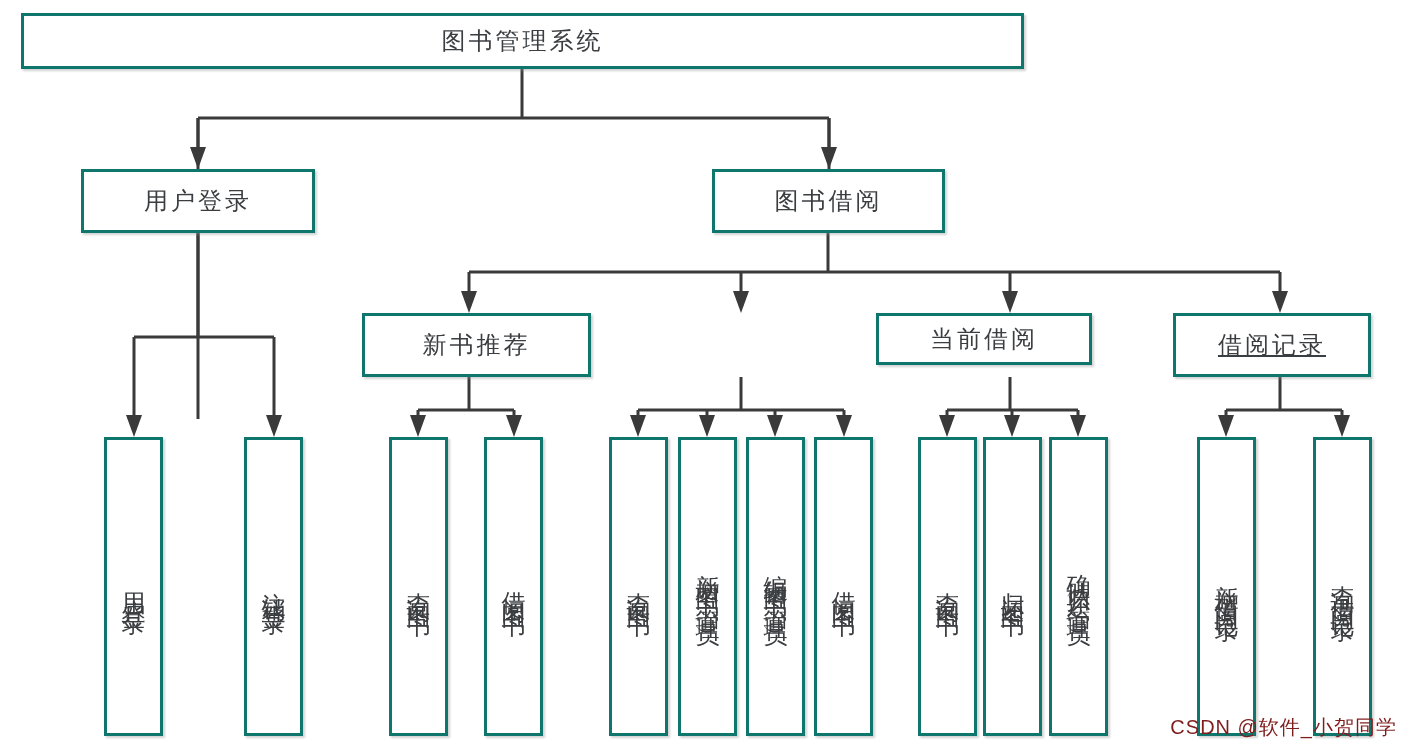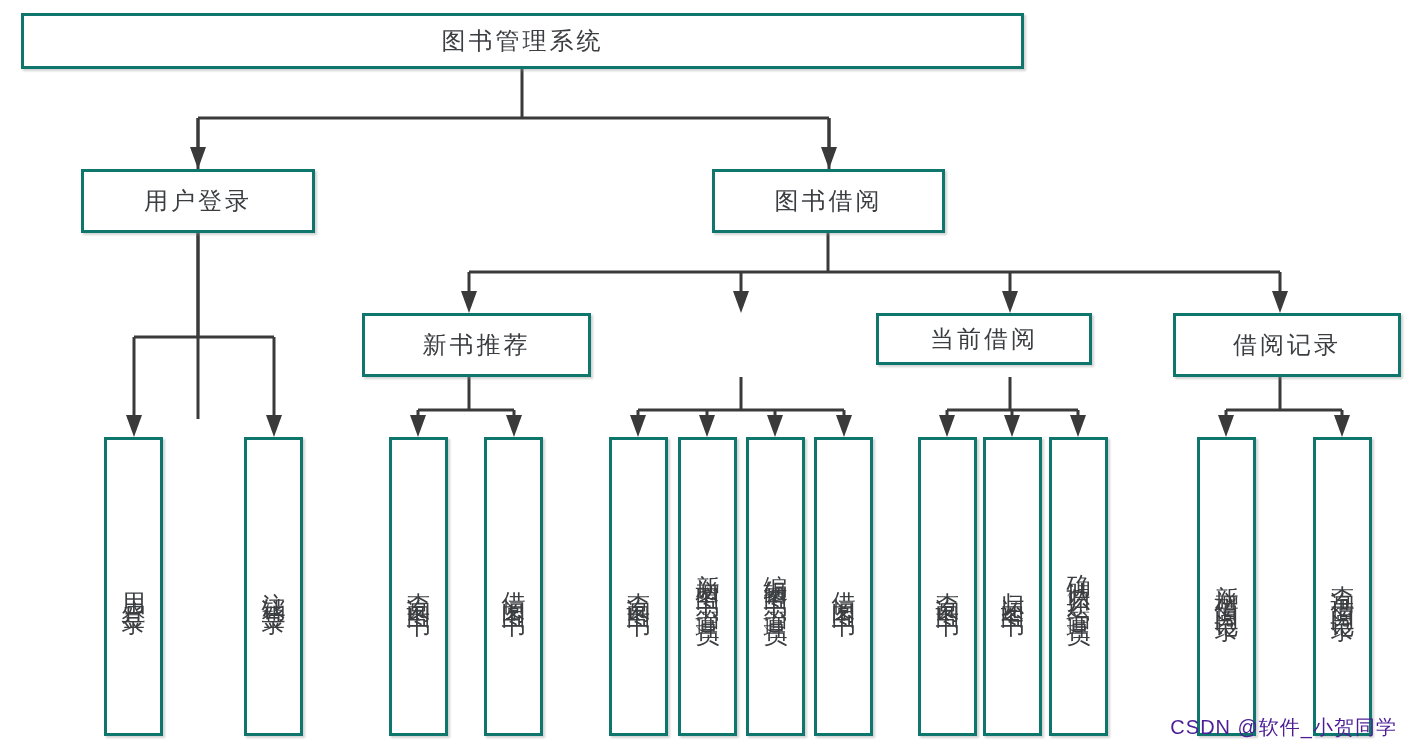--- a/index.html
+++ b/index.html
@@ -44,21 +44,21 @@
     font-size: 24px;
     letter-spacing: 7px;
     line-height: 1;
   }
   .watermark {
     position: absolute;
     right: 8px;
     top: 714px;
     font-size: 20px;
     letter-spacing: 1px;
-    color: #4c1d95;
+    color: #7f1d1d;
     z-index: 3;
     white-space: nowrap;
   }
 </style>
 </head>
 <body>
 
 <div class="canvas">
 
   <svg class="wires" width="1405" height="747" viewBox="0 0 1405 747">
@@ -106,21 +106,21 @@
     </g>
   </svg>
 
   <div class="box h" style="left:21px; top:13px; width:1003px; height:56px;">图书管理系统</div>
 
   <div class="box h" style="left:81px; top:169px; width:234px; height:64px;">用户登录</div>
   <div class="box h" style="left:712px; top:169px; width:233px; height:64px;">图书借阅</div>
 
   <div class="box h" style="left:362px; top:313px; width:229px; height:64px;">新书推荐</div>
   <div class="box h" style="left:876px; top:313px; width:216px; height:52px;font-family:Liberation Serif, serif;">当前借阅</div>
-  <div class="box h" style="left:1173px; top:313px; width:228px; height:64px;">借阅记录</div>
+  <div class="box h" style="left:1173px; top:313px; width:198px; height:64px;text-decoration:underline;">借阅记录</div>
 
   <div class="box v" style="left:104px; top:437px; width:59px; height:299px;">用户登录</div>
   <div class="box v" style="left:244px; top:437px; width:59px; height:299px;">注销登录</div>
 
   <div class="box v" style="left:389px; top:437px; width:59px; height:299px;">查询图书</div>
   <div class="box v" style="left:484px; top:437px; width:59px; height:299px;">借阅图书</div>
 
   <div class="box v" style="left:609px; top:437px; width:59px; height:299px;">查询图书</div>
   <div class="box v" style="left:678px; top:437px; width:59px; height:299px;">新增图书（管理员）</div>
   <div class="box v" style="left:746px; top:437px; width:59px; height:299px;">编辑图书（管理员）</div>

